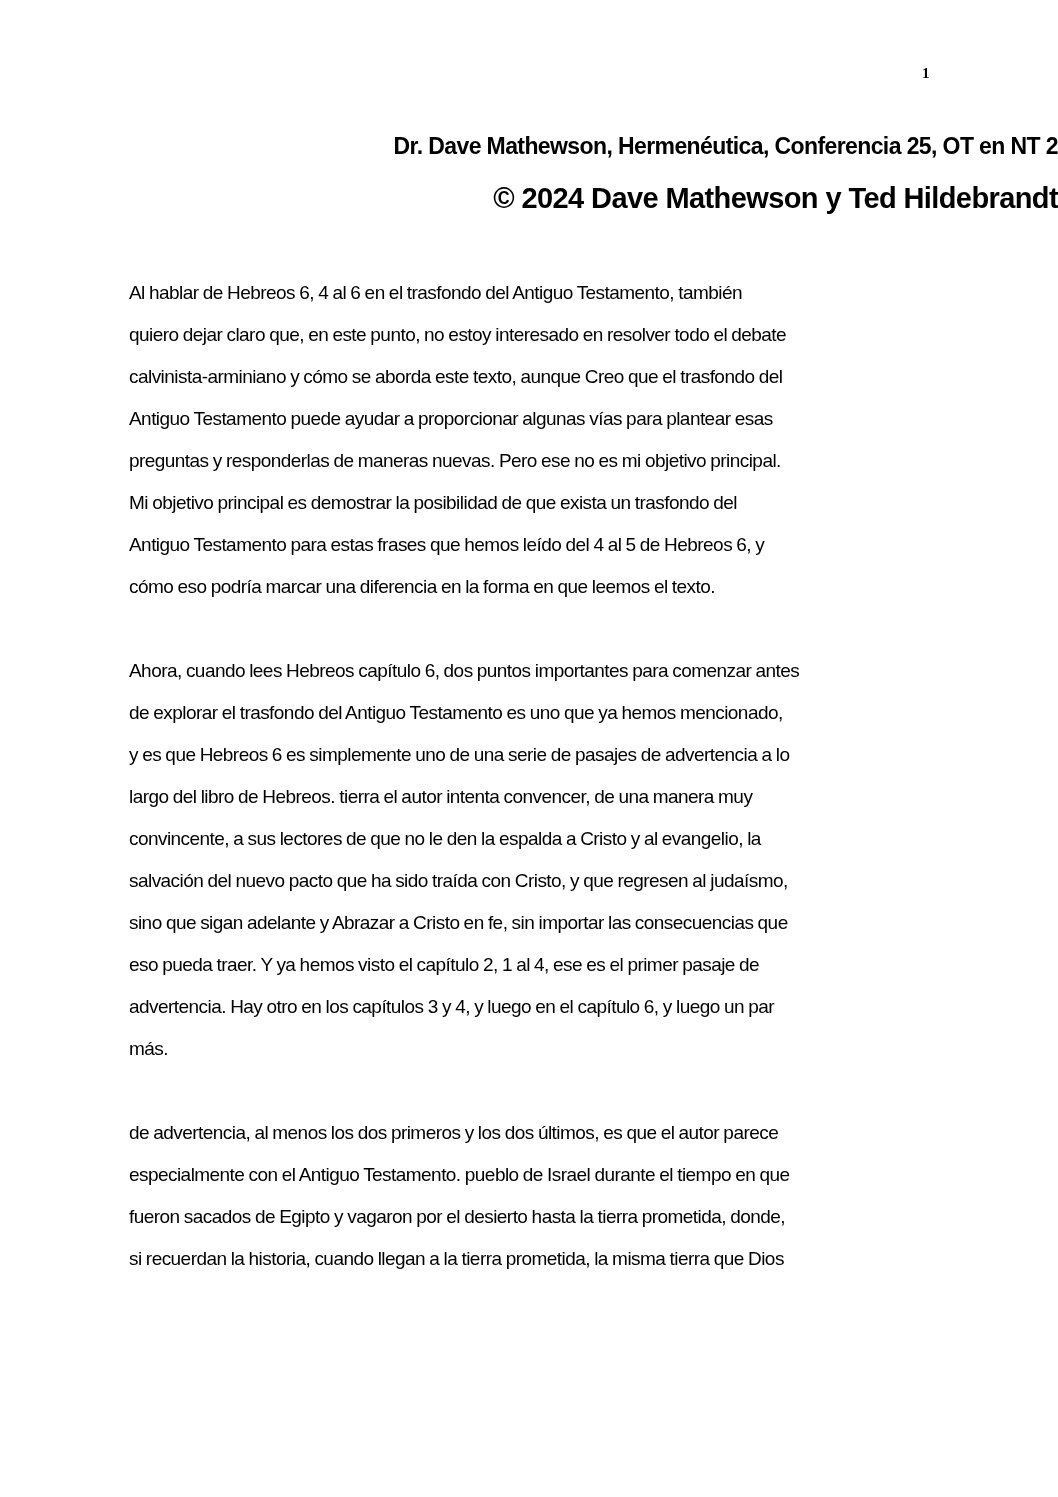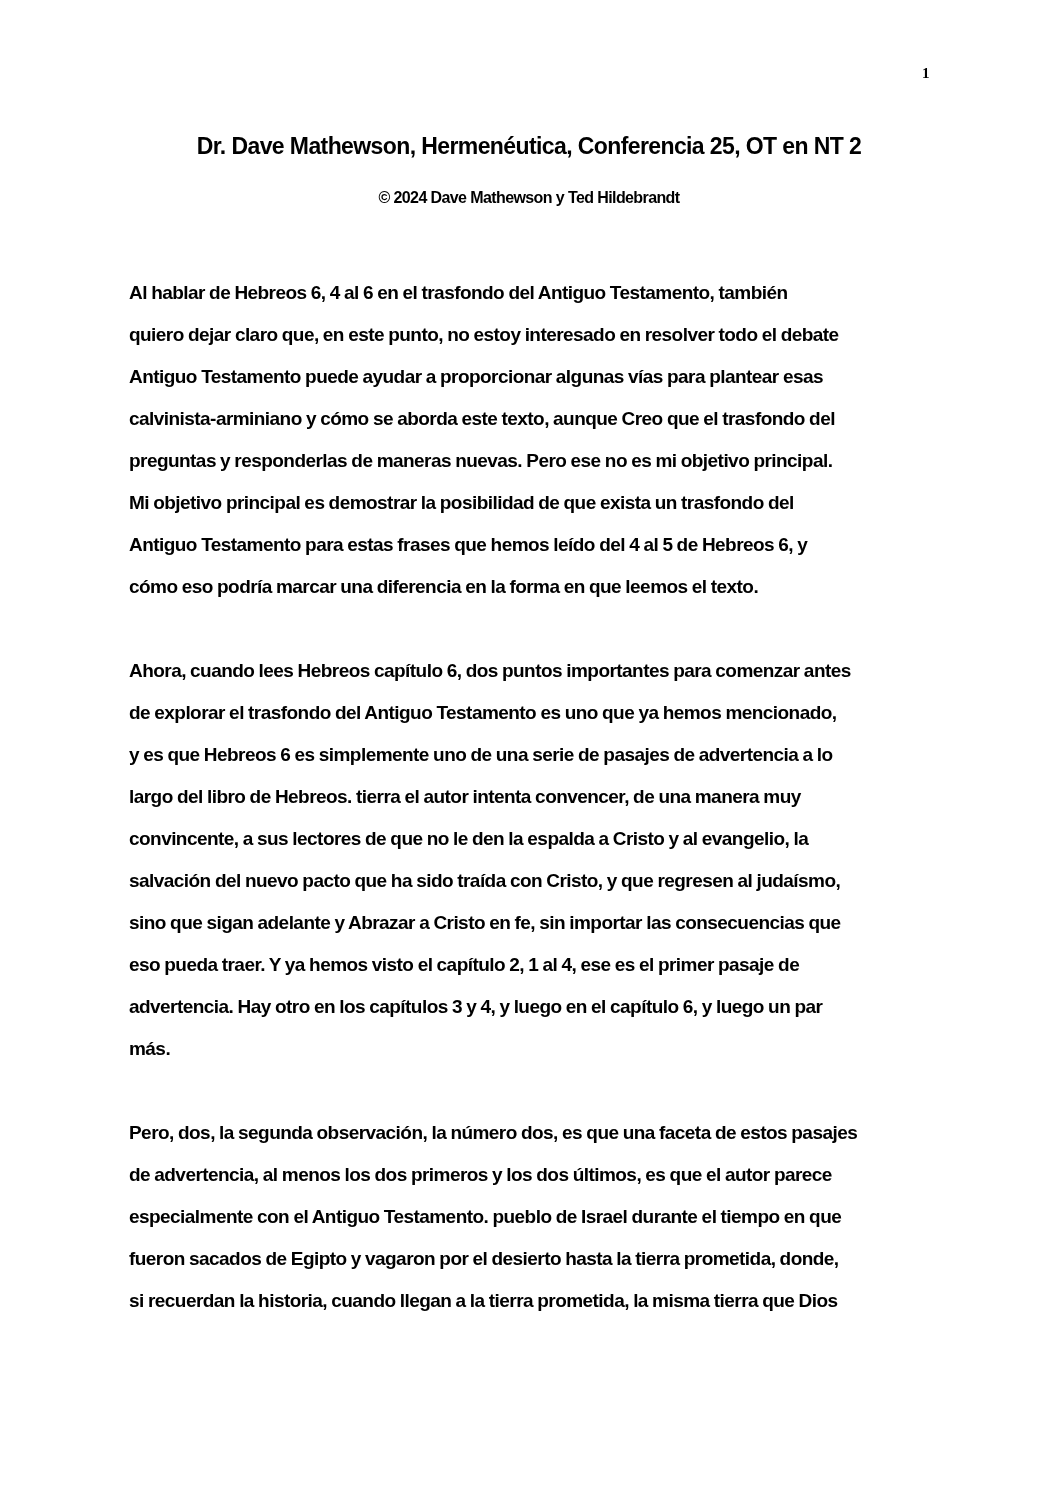--- a/index.html
+++ b/index.html
@@ -27,45 +27,44 @@
     top: 64px;
     font-family: "Liberation Serif", "DejaVu Serif", serif;
     font-size: 15px;
     font-weight: bold;
     line-height: 18px;
   }
   .title-block {
     position: absolute;
     left: 0;
     width: 1058px;
-    text-align: center;
+    text-align: right;
     font-family: "Liberation Sans", "DejaVu Sans", sans-serif;
     font-weight: bold;
     letter-spacing: -0.6px;
   }
   .title-line-1 {
     top: 131px;
     font-size: 23px;
     line-height: 30px;
   }
   .title-line-2 {
     top: 183px;
-    font-size: 16px;
+    font-size: 29px;
     line-height: 30px;
   }
   .body {
     position: absolute;
     left: 129px;
     top: 272px;
     width: 810px;
     font-family: "Liberation Sans", "DejaVu Sans", sans-serif;
     font-size: 19px;
     letter-spacing: -0.55px;
     word-spacing: -0.5px;
-    font-weight: bold;
   }
   .paragraph {
     margin: 0;
   }
   .line {
     display: block;
     height: 42px;
     line-height: 42px;
     white-space: nowrap;
   }
@@ -81,22 +80,22 @@
   <div class="page-number">1</div>
 
   <div class="title-block title-line-1">Dr. Dave Mathewson, Hermenéutica, Conferencia 25, OT en NT 2</div>
   <div class="title-block title-line-2">© 2024 Dave Mathewson y Ted Hildebrandt</div>
 
   <div class="body">
 
     <div class="paragraph">
       <span class="line">Al hablar de Hebreos 6, 4 al 6 en el trasfondo del Antiguo Testamento, también</span>
       <span class="line">quiero dejar claro que, en este punto, no estoy interesado en resolver todo el debate</span>
+      <span class="line">calvinista-arminiano y cómo se aborda este texto, aunque Creo que el trasfondo del</span>
       <span class="line">Antiguo Testamento puede ayudar a proporcionar algunas vías para plantear esas</span>
-      <span class="line">calvinista-arminiano y cómo se aborda este texto, aunque Creo que el trasfondo del</span>
       <span class="line">preguntas y responderlas de maneras nuevas. Pero ese no es mi objetivo principal.</span>
       <span class="line">Mi objetivo principal es demostrar la posibilidad de que exista un trasfondo del</span>
       <span class="line">Antiguo Testamento para estas frases que hemos leído del 4 al 5 de Hebreos 6, y</span>
       <span class="line">cómo eso podría marcar una diferencia en la forma en que leemos el texto.</span>
     </div>
 
     <div class="para-gap"></div>
 
     <div class="paragraph">
       <span class="line">Ahora, cuando lees Hebreos capítulo 6, dos puntos importantes para comenzar antes</span>
@@ -107,21 +106,20 @@
       <span class="line">salvación del nuevo pacto que ha sido traída con Cristo, y que regresen al judaísmo,</span>
       <span class="line">sino que sigan adelante y Abrazar a Cristo en fe, sin importar las consecuencias que</span>
       <span class="line">eso pueda traer. Y ya hemos visto el capítulo 2, 1 al 4, ese es el primer pasaje de</span>
       <span class="line">advertencia. Hay otro en los capítulos 3 y 4, y luego en el capítulo 6, y luego un par</span>
       <span class="line">más.</span>
     </div>
 
     <div class="para-gap"></div>
 
     <div class="paragraph">
-      <span class="line">Pero, dos, la segunda observación, la número dos, es que una faceta de estos pasajes</span>
       <span class="line">de advertencia, al menos los dos primeros y los dos últimos, es que el autor parece</span>
       <span class="line">especialmente con el Antiguo Testamento. pueblo de Israel durante el tiempo en que</span>
       <span class="line">fueron sacados de Egipto y vagaron por el desierto hasta la tierra prometida, donde,</span>
       <span class="line">si recuerdan la historia, cuando llegan a la tierra prometida, la misma tierra que Dios</span>
     </div>
 
   </div>
 </div>
 
 </body></html>

